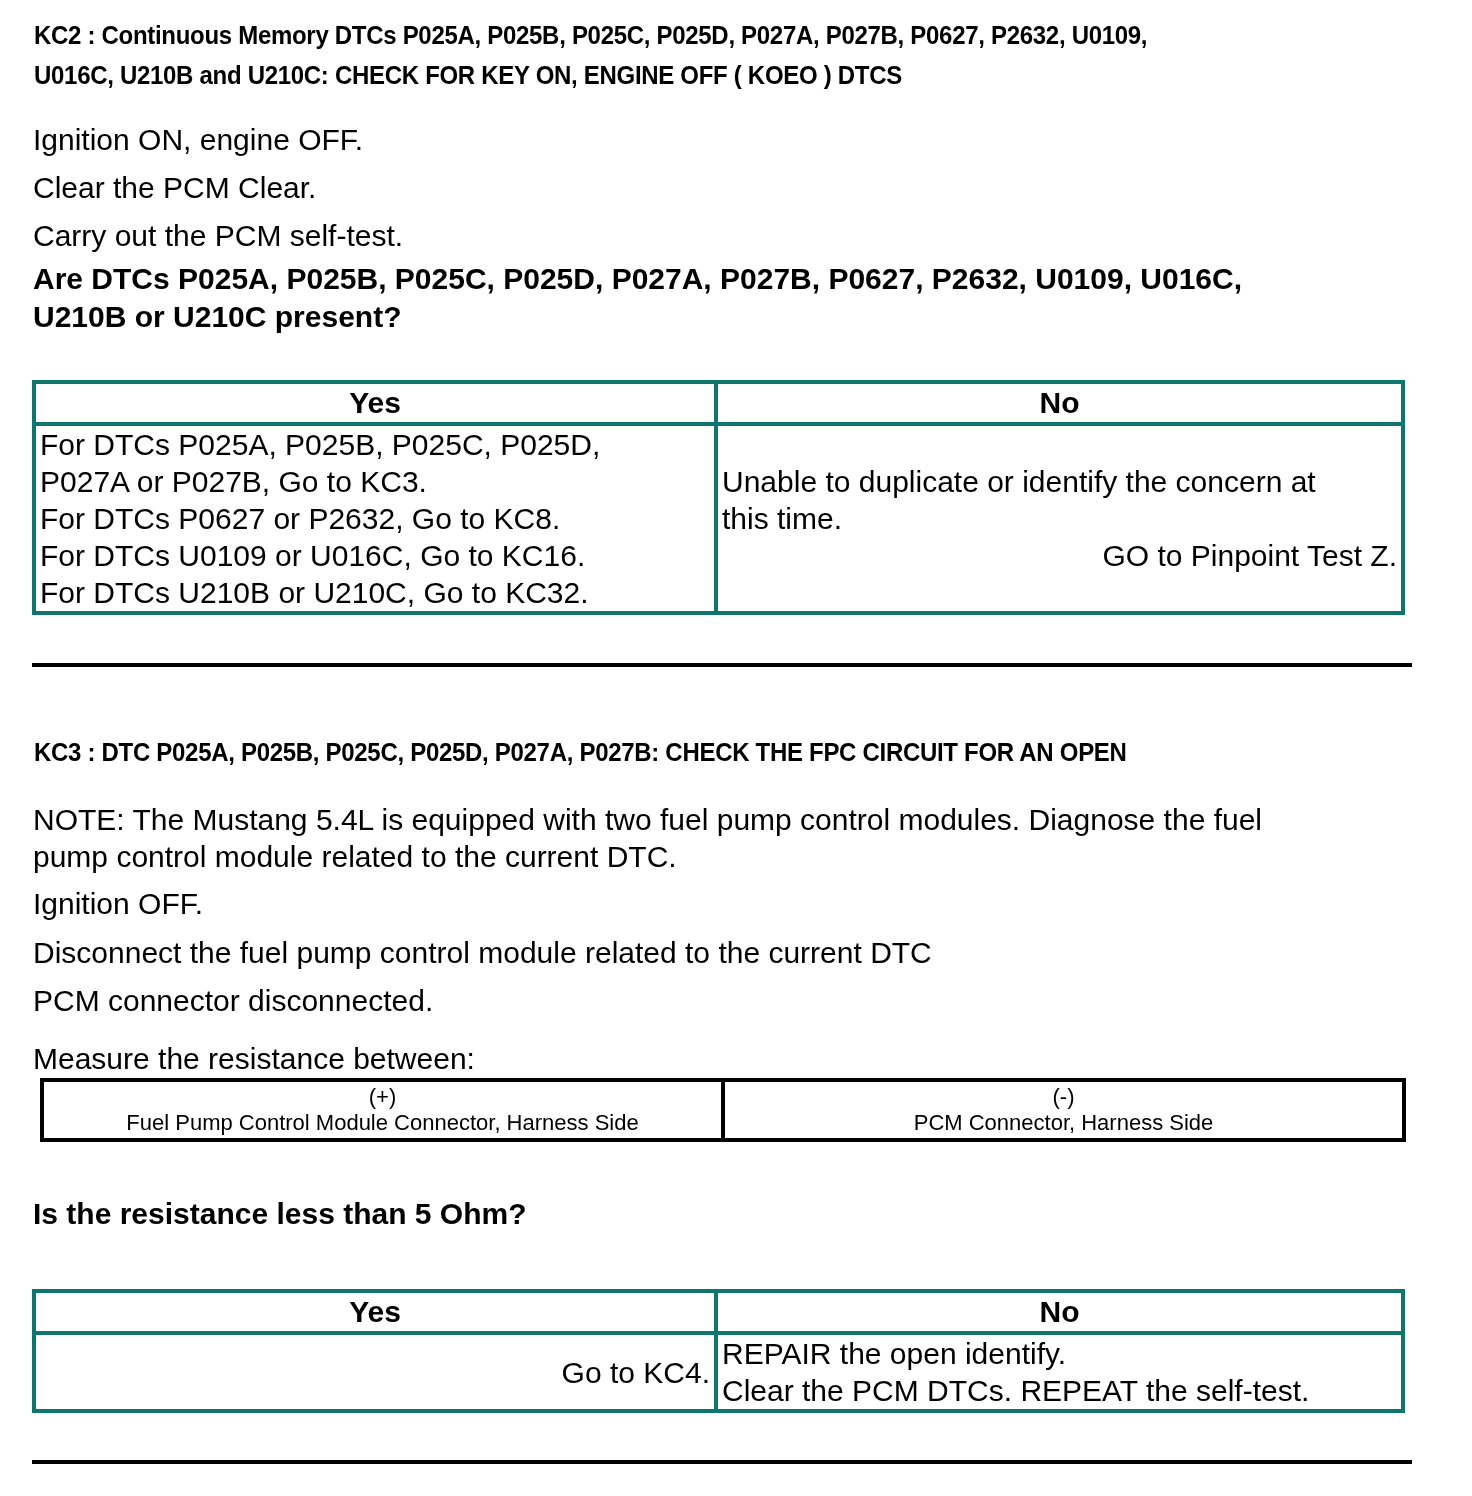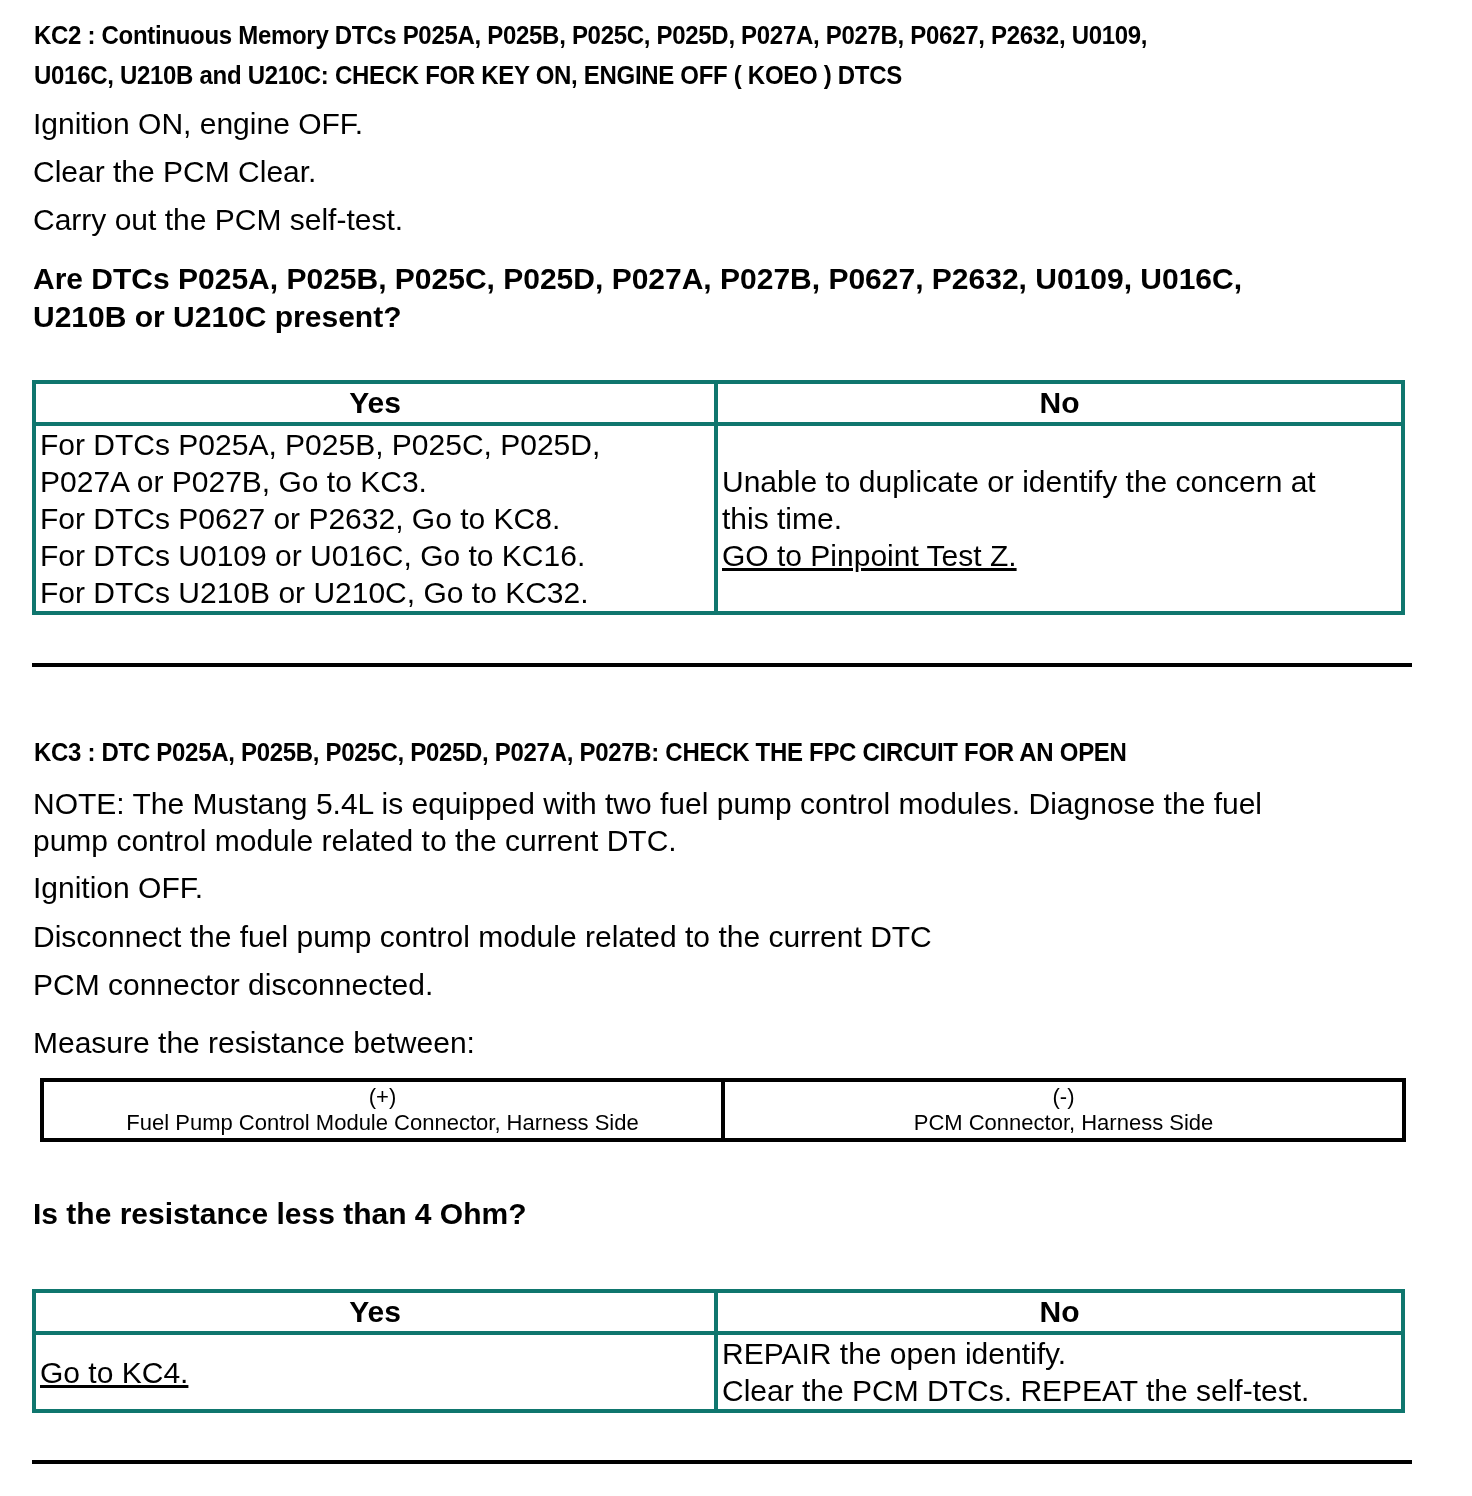--- a/index.html
+++ b/index.html
@@ -6,34 +6,34 @@
     body {
       width: 1472px; height: 1496px; position: relative; overflow: hidden;
       font-family: "Liberation Sans", sans-serif; color: #000;
     }
     .abs { position: absolute; }
     .heading {
       font-weight: bold; font-size: 24px; line-height: 38px;
       left: 34px; letter-spacing: -0.3px; transform: scaleY(1.05);
     }
     .step {
-      font-size: 30px; line-height: 36px; left: 33px; white-space: nowrap;
+      font-size: 30px; line-height: 36px; left: 33px; white-space: nowrap; margin-top: 16px;
     }
     .question {
       font-weight: bold; font-size: 30px; line-height: 38px; left: 33px;
     }
     table.yn {
       position: absolute; border-collapse: collapse; table-layout: fixed;
     }
     table.yn td, table.yn th {
       border: 4px solid #0f766e; font-size: 30px; padding: 0 4px; vertical-align: middle;
     }
     table.yn th { font-weight: bold; text-align: center; height: 38px; line-height: 38px; }
     table.yn td { line-height: 37px; font-weight: normal; }
-    .center { text-align: left; text-decoration: underline; }
+    .center { text-align: right; }
     .rule { position: absolute; left: 32px; width: 1380px; height: 4px; background: #000; }
     table.meas {
       position: absolute; border-collapse: collapse; table-layout: fixed;
     }
     table.meas td {
       border: 4px solid #000; font-size: 22px; line-height: 26px; text-align: center; padding: 0;
     }
   </style>
 </head>
 <body>
@@ -106,21 +106,21 @@
       <div>Fuel Pump Control Module Connector, Harness Side</div>
     </td>
     <td>
       <div>(-)</div>
       <div>PCM Connector, Harness Side</div>
     </td>
   </tr>
 </tbody>
   </table>
 
-<div class="abs question" style="top:1195px;">Is the resistance less than 4 Ohm?</div>
+<div class="abs question" style="top:1195px;">Is the resistance less than 5 Ohm?</div>
 
 <table class="yn" style="left:32px; top:1289px; width:1369px;">
   <colgroup>
       <col style="width:682px">
       <col style="width:687px">
     </colgroup>
   <tbody>
       <tr>
     <th>Yes</th>
     <th>No</th>

